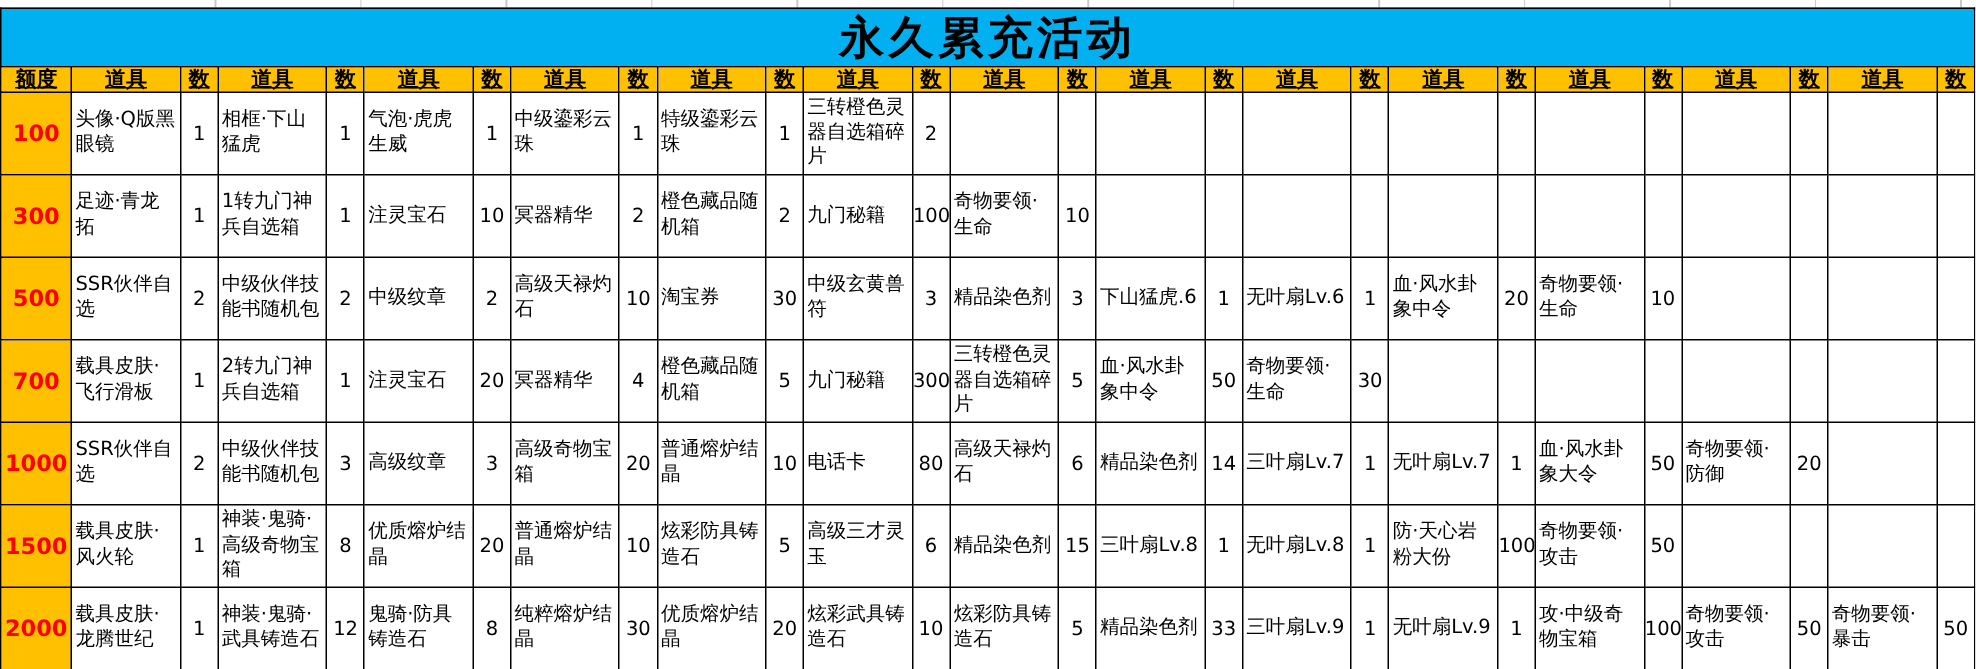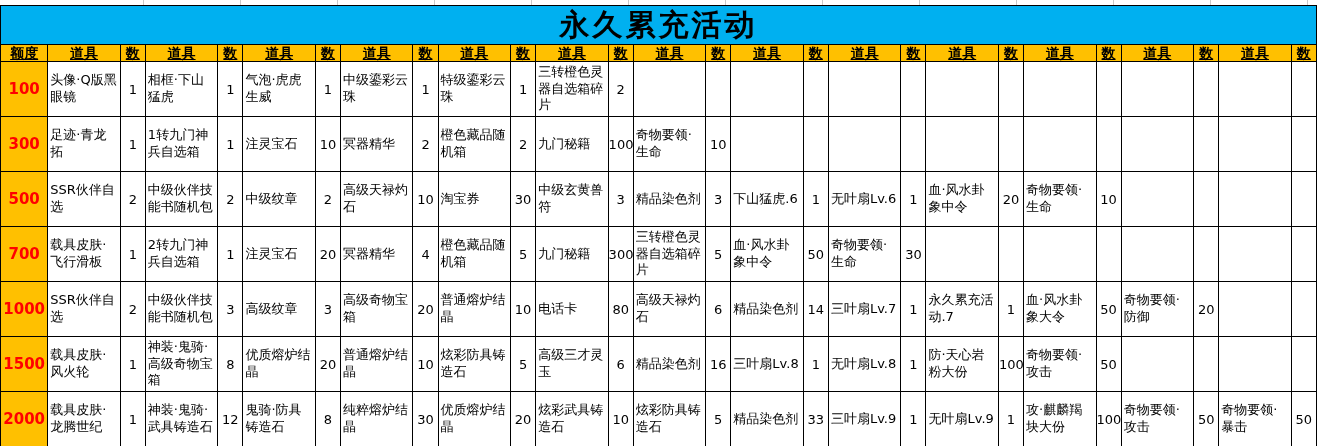--- a/index.html
+++ b/index.html
@@ -246,21 +246,21 @@
           <td class="item">普通熔炉结晶</td>
           <td class="qty">10</td>
           <td class="item">电话卡</td>
           <td class="qty">80</td>
           <td class="item">高级天禄灼石</td>
           <td class="qty">6</td>
           <td class="item">精品染色剂</td>
           <td class="qty">14</td>
           <td class="item">三叶扇Lv.7</td>
           <td class="qty">1</td>
-          <td class="item">永久累充活动.7</td>
+          <td class="item">无叶扇Lv.7</td>
           <td class="qty">1</td>
           <td class="item">血·风水卦象大令</td>
           <td class="qty">50</td>
           <td class="item">奇物要领·防御</td>
           <td class="qty">20</td>
           <td class="item"></td>
           <td class="qty"></td>
         </tr>
         <tr>
           <td class="amount">1500</td>
@@ -270,21 +270,21 @@
           <td class="qty">8</td>
           <td class="item">优质熔炉结晶</td>
           <td class="qty">20</td>
           <td class="item">普通熔炉结晶</td>
           <td class="qty">10</td>
           <td class="item">炫彩防具铸造石</td>
           <td class="qty">5</td>
           <td class="item">高级三才灵玉</td>
           <td class="qty">6</td>
           <td class="item">精品染色剂</td>
-          <td class="qty">16</td>
+          <td class="qty">15</td>
           <td class="item">三叶扇Lv.8</td>
           <td class="qty">1</td>
           <td class="item">无叶扇Lv.8</td>
           <td class="qty">1</td>
           <td class="item">防·天心岩粉大份</td>
           <td class="qty">100</td>
           <td class="item">奇物要领·攻击</td>
           <td class="qty">50</td>
           <td class="item"></td>
           <td class="qty"></td>
@@ -306,21 +306,21 @@
           <td class="item">炫彩武具铸造石</td>
           <td class="qty">10</td>
           <td class="item">炫彩防具铸造石</td>
           <td class="qty">5</td>
           <td class="item">精品染色剂</td>
           <td class="qty">33</td>
           <td class="item">三叶扇Lv.9</td>
           <td class="qty">1</td>
           <td class="item">无叶扇Lv.9</td>
           <td class="qty">1</td>
-          <td class="item">攻·麒麟羯块大份</td>
+          <td class="item">攻·中级奇物宝箱</td>
           <td class="qty">100</td>
           <td class="item">奇物要领·攻击</td>
           <td class="qty">50</td>
           <td class="item">奇物要领·暴击</td>
           <td class="qty">50</td>
         </tr>
       </tbody>
   </table>
 </div>
 

